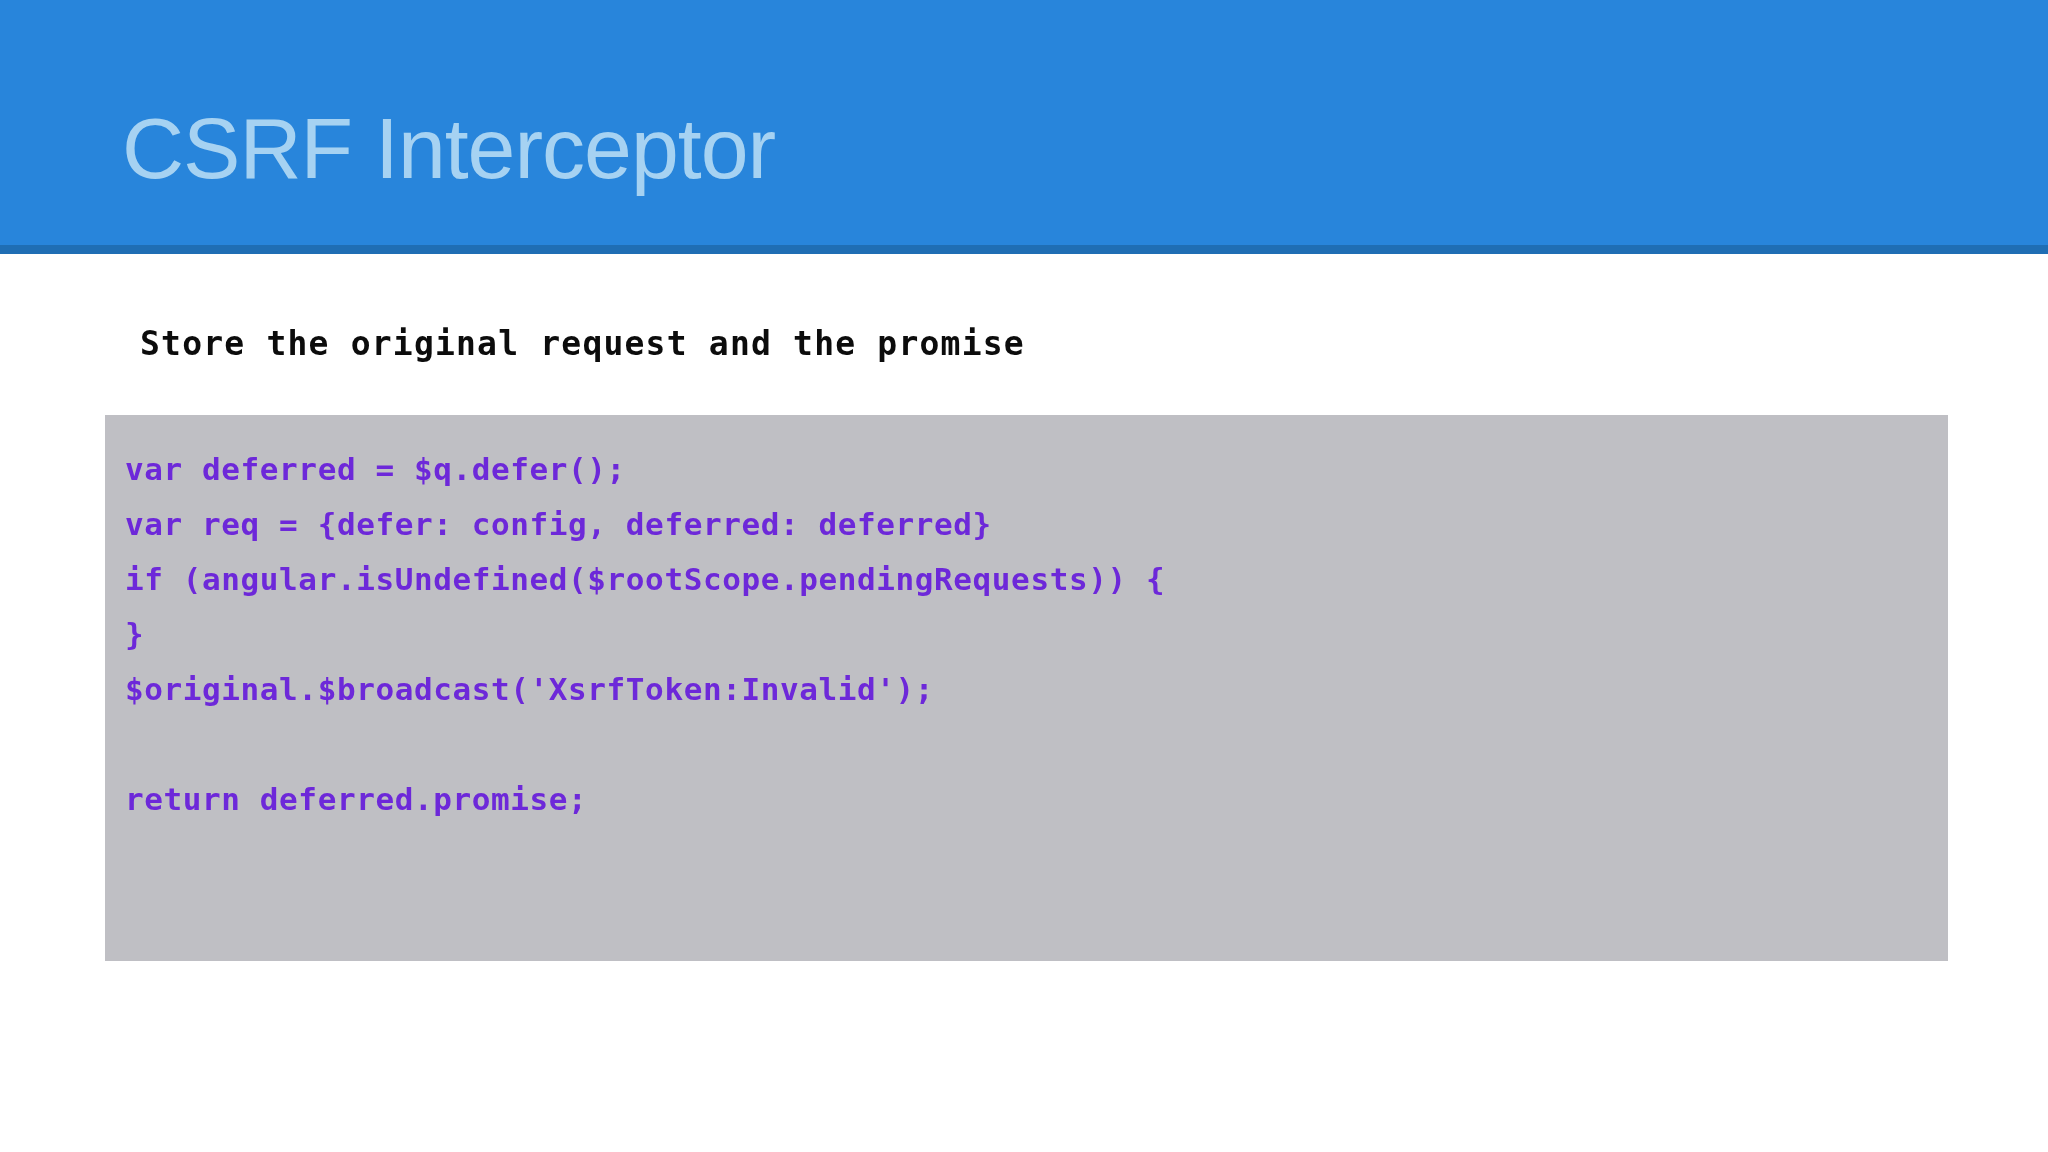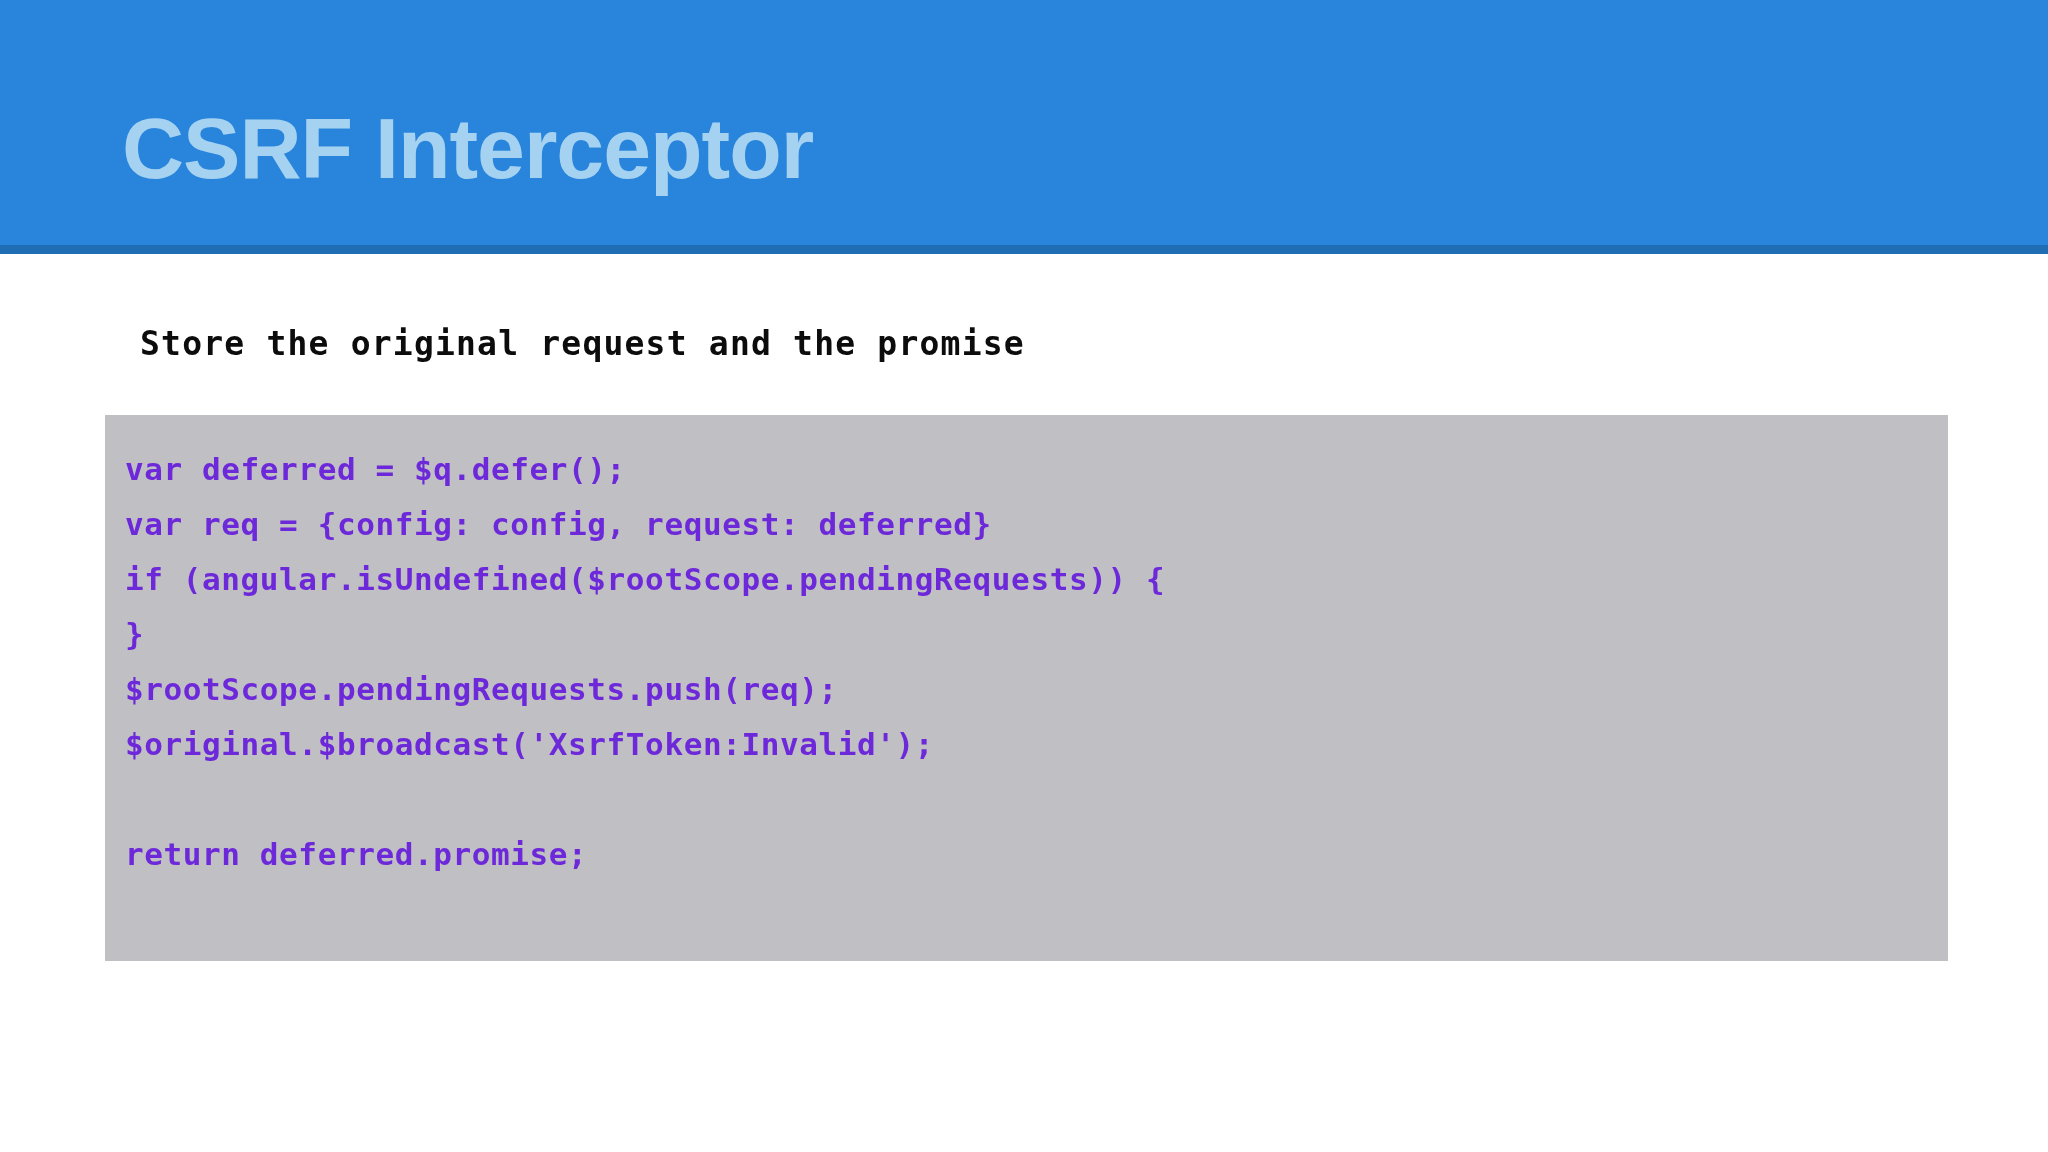--- a/index.html
+++ b/index.html
@@ -31,21 +31,21 @@
     top: 245px;
     width: 2048px;
     height: 9px;
     background: #1f6eb4;
   }
   .slide-title {
     position: absolute;
     left: 122px;
     top: 100px;
     font-family: "Liberation Sans", sans-serif;
-    font-weight: bold;
+    font-weight: normal;
     font-size: 86px;
     line-height: 96px;
     letter-spacing: -1px;
     color: #a6d2f2;
     white-space: nowrap;
     margin: 0;
   }
 
   
   .slide-body {
@@ -104,22 +104,21 @@
   <h1 class="slide-title">CSRF Interceptor</h1>
 </div>
 <div class="slide-header-underline"></div>
 
 <div class="slide-body">
 
   <p class="section-caption">Store the original request and the promise</p>
 
   <div class="code-block">
     <div class="code-line">var deferred = $q.defer();</div>
-    <div class="code-line">var req = {config: config, request: deferred}</div>
+    <div class="code-line">var req = {defer: config, deferred: deferred}</div>
     <div class="code-line">if (angular.isUndefined($rootScope.pendingRequests)) {</div>
     <div class="code-line">}</div>
-    <div class="code-line">$rootScope.pendingRequests.push(req);</div>
     <div class="code-line">$original.$broadcast('XsrfToken:Invalid');</div>
     <div class="code-line blank"></div>
     <div class="code-line">return deferred.promise;</div>
   </div>
 
 </div>
 
 </body></html>

